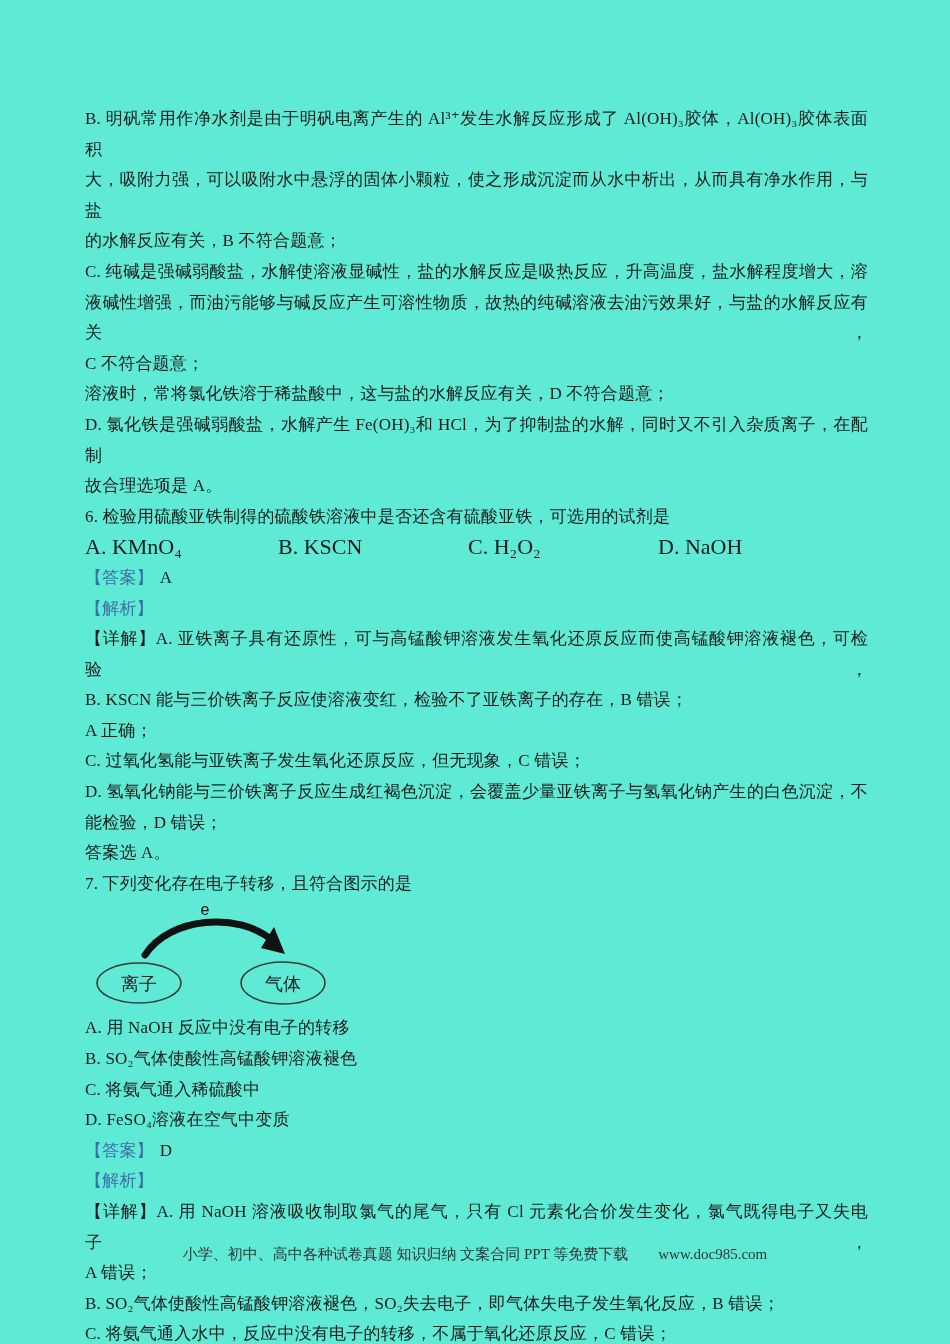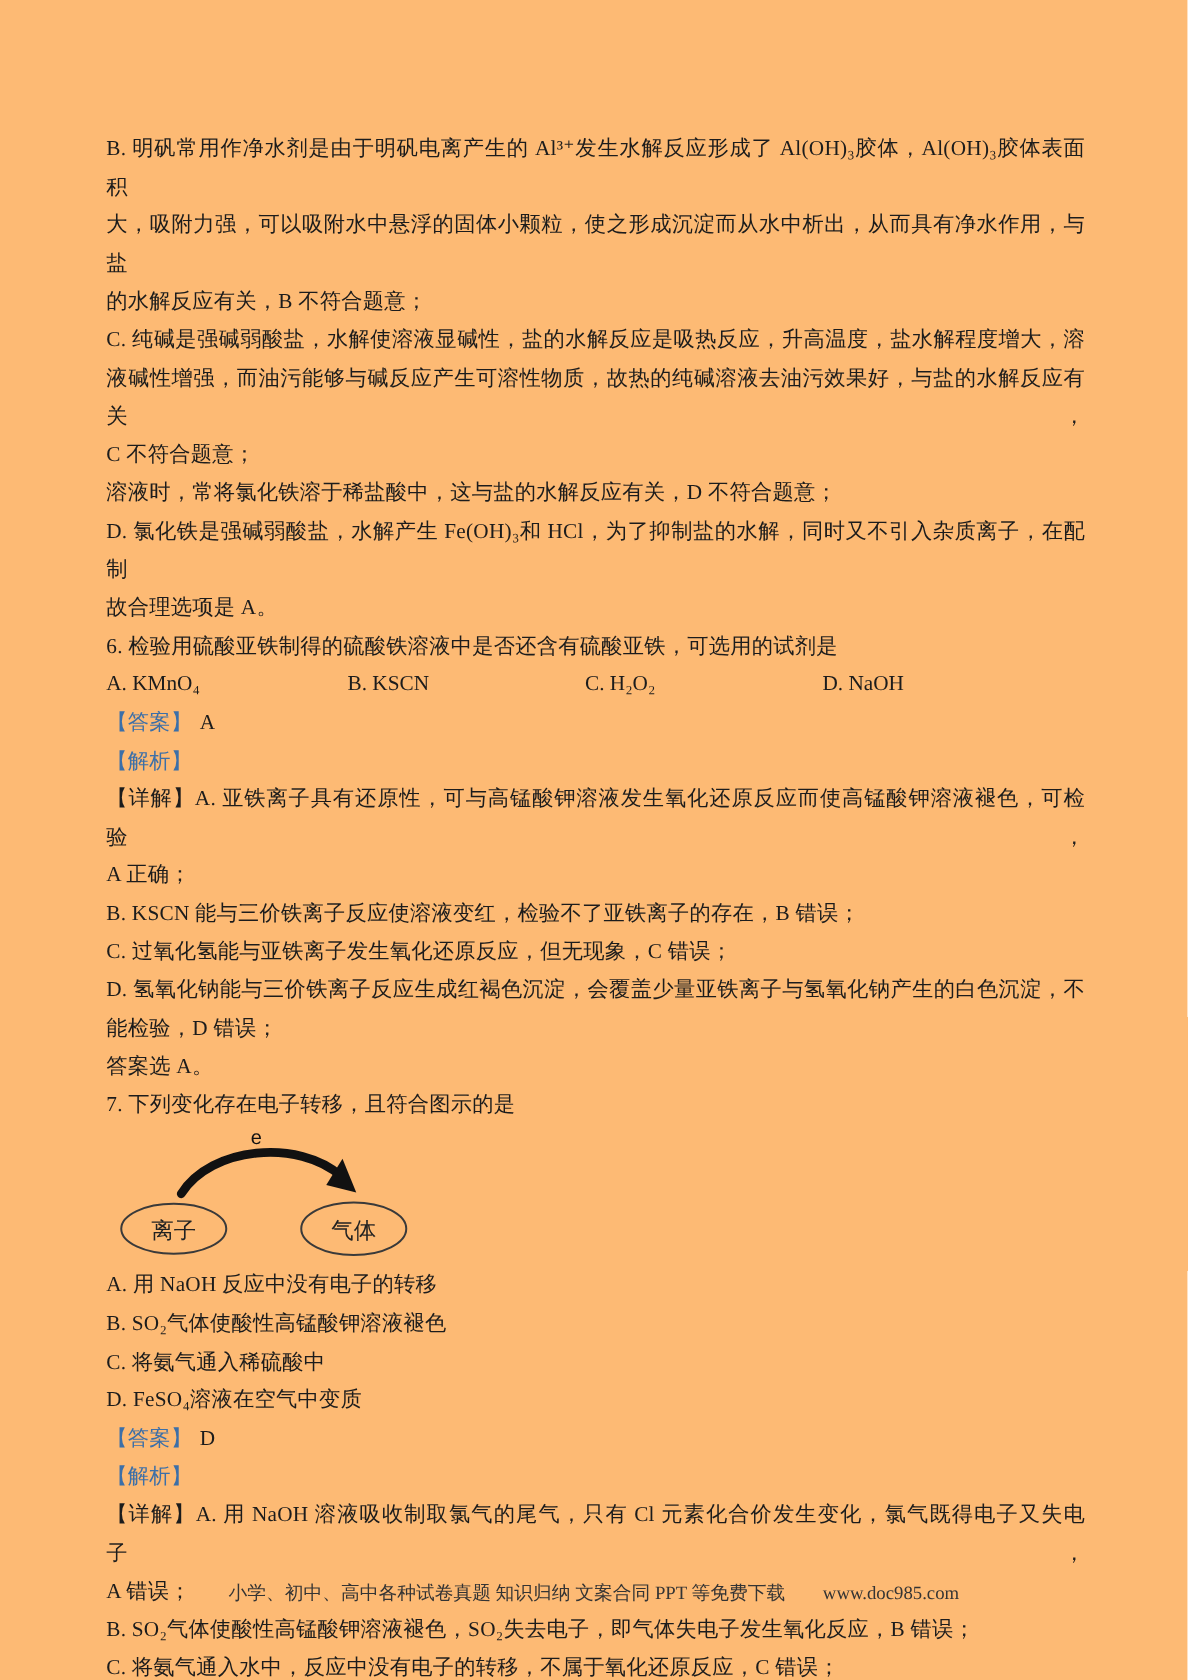--- a/index.html
+++ b/index.html
@@ -1,19 +1,19 @@
 <!DOCTYPE html>
 <html lang="zh"><head>
 <meta charset="utf-8">
 <style>
   html,body{margin:0;padding:0;background:#ffffff;}
   .page{
     position:relative;
     width:950px;height:1344px;
-    background:#fdba74;
+    background:#5eead4;
     font-family:"Liberation Serif","DejaVu Serif",serif;
     color:#1c1c1c;
     overflow:hidden;
   }
   .content{
     position:absolute;
     left:85px;top:104px;
     width:783px;
   }
   .ln{
@@ -24,21 +24,21 @@
     letter-spacing:0.2px;
   }
   .ln.j{
     text-align:justify;
     text-align-last:justify;
   }
   .blue{color:#3c6fa8;}
   .ansline .val{margin-left:6px;}
   .optrow{
     display:flex;
-    font-size:17px;
+    font-size:22px;
     line-height:30.6px;
     min-height:30.6px;
   }
   .optrow .opt{display:inline-block;}
   .optrow .opt:nth-child(1){width:193px;}
   .optrow .opt:nth-child(2){width:190px;}
   .optrow .opt:nth-child(3){width:190px;}
   .diagram-wrap{
     height:114px;
     padding-left:2px;
@@ -57,21 +57,20 @@
   .footer{
     position:absolute;
     left:0;top:1243px;
     width:950px;
     display:flex;
     justify-content:center;
     gap:30px;
     font-size:15px;
     color:#343434;
     line-height:22px;
-    margin-top:21px;
   }
 </style>
 </head>
 <body>
 
 <div class="page">
   <div class="content">
 
     <div class="ln j">B. 明矾常用作净水剂是由于明矾电离产生的 Al³⁺发生水解反应形成了 Al(OH)₃胶体，Al(OH)₃胶体表面积</div>
     <div class="ln j">大，吸附力强，可以吸附水中悬浮的固体小颗粒，使之形成沉淀而从水中析出，从而具有净水作用，与盐</div>
@@ -90,22 +89,22 @@
       <span class="opt">C. H₂O₂</span>
       <span class="opt">D. NaOH</span>
     </div>
     <div class="ln ansline">
       <span class="blue">【答案】</span><span class="val">A</span>
     </div>
     <div class="ln">
       <span class="blue">【解析】</span>
     </div>
     <div class="ln j">【详解】A. 亚铁离子具有还原性，可与高锰酸钾溶液发生氧化还原反应而使高锰酸钾溶液褪色，可检验，</div>
+    <div class="ln">B. KSCN 能与三价铁离子反应使溶液变红，检验不了亚铁离子的存在，B 错误；</div>
     <div class="ln">A 正确；</div>
-    <div class="ln">B. KSCN 能与三价铁离子反应使溶液变红，检验不了亚铁离子的存在，B 错误；</div>
     <div class="ln">C. 过氧化氢能与亚铁离子发生氧化还原反应，但无现象，C 错误；</div>
     <div class="ln j">D. 氢氧化钠能与三价铁离子反应生成红褐色沉淀，会覆盖少量亚铁离子与氢氧化钠产生的白色沉淀，不</div>
     <div class="ln">能检验，D 错误；</div>
     <div class="ln">答案选 A。</div>
 
     <div class="ln">7. 下列变化存在电子转移，且符合图示的是</div>
 
     <div class="diagram-wrap">
       <svg width="250" height="112" viewBox="0 0 250 112">
 

